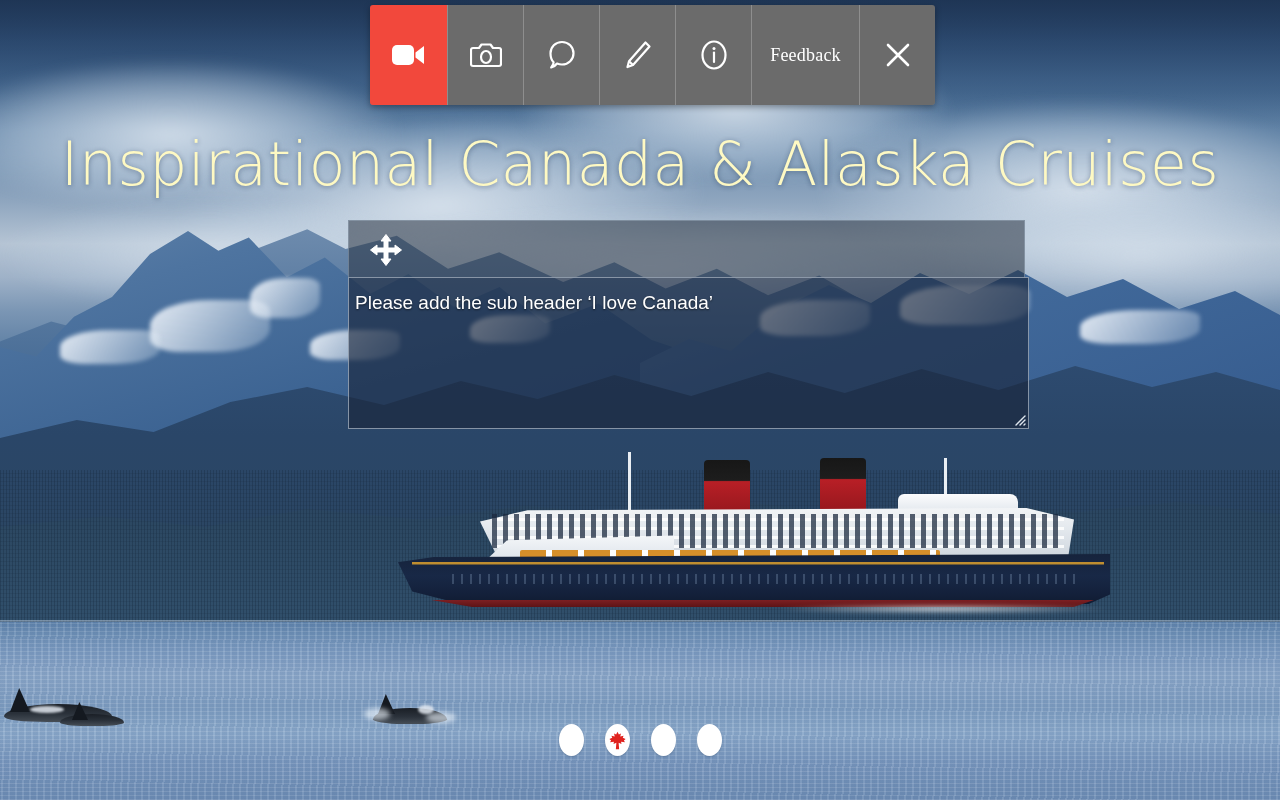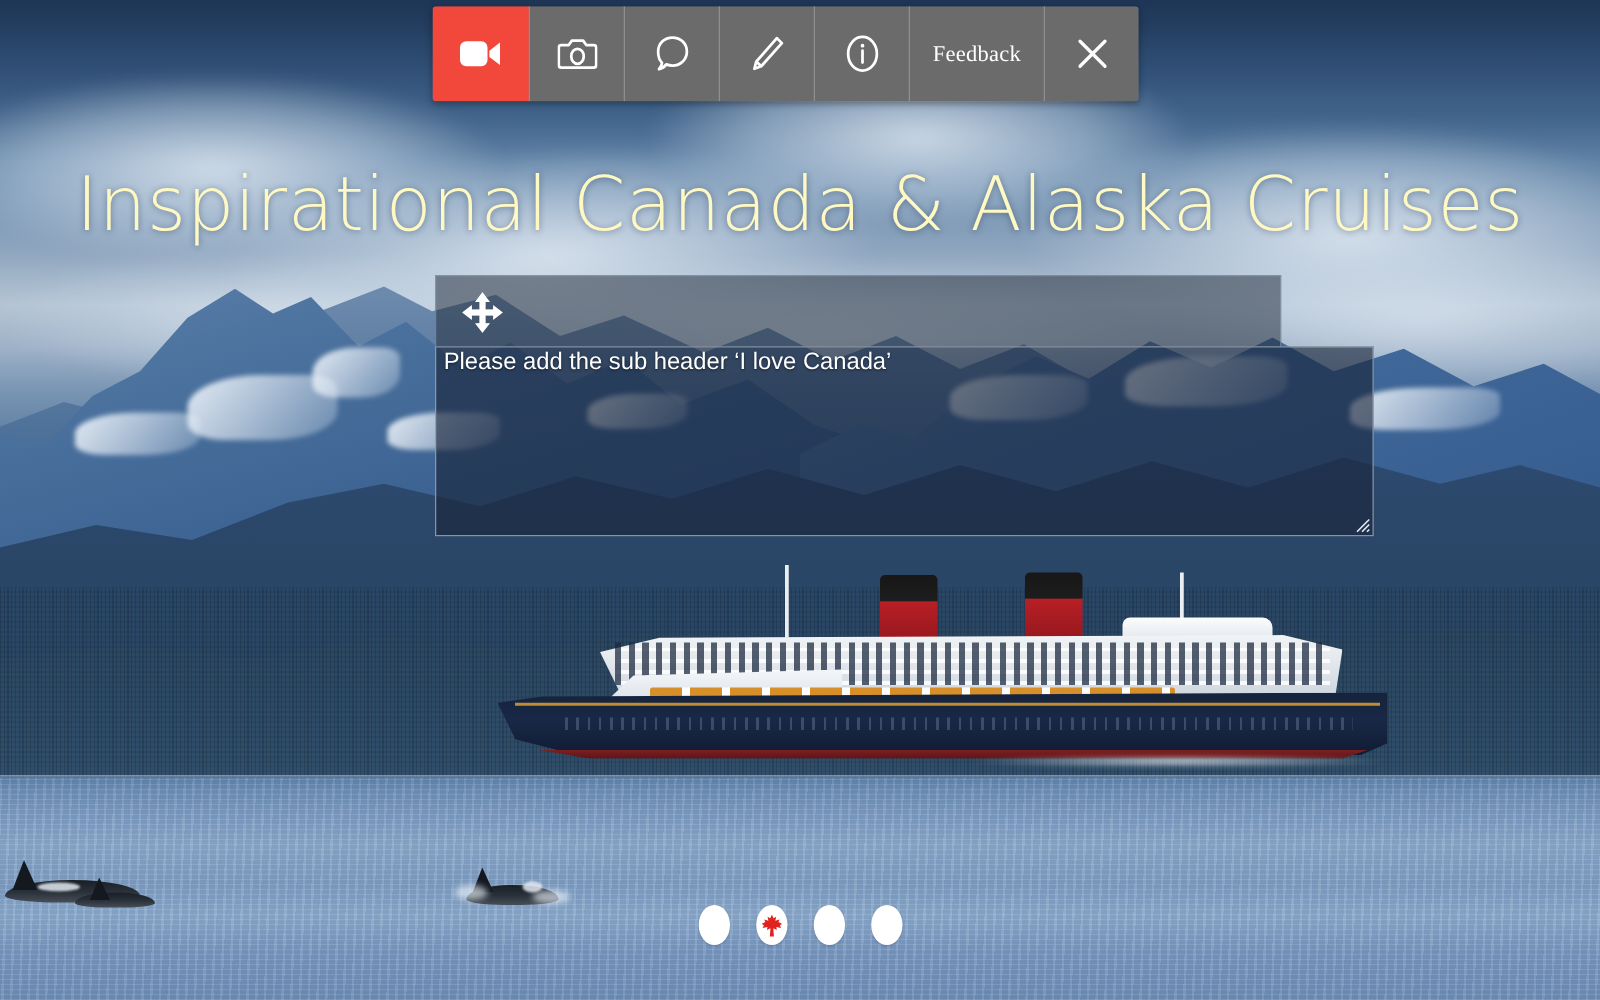--- a/index.html
+++ b/index.html
@@ -240,22 +240,22 @@
     width:25px; height:32px; border-radius:50%;
     background:#ffffff;
     display:flex; align-items:center; justify-content:center;
     box-shadow: 0 1px 2px rgba(30,55,85,0.25);
   }
   .dot.active { background:#ffffff; }
   .maple { width:17px; height:19px; display:block; }
 
   
   .toolbar {
-    position:absolute; left:346px; top:5px;
-    height:76px;
+    position:absolute; left:370px; top:5px;
+    height:100px;
     display:flex;
     align-items:stretch;
     border-radius:3px;
     overflow:hidden;
     box-shadow: 0 2px 6px rgba(0,0,0,0.35);
   }
   .tb-btn {
     background:#6b6b6b;
     border-right:1px solid #8e8e8e;
     display:flex; align-items:center; justify-content:center;
@@ -280,25 +280,25 @@
     background: rgba(34,44,58,0.52);
     border:1px solid rgba(150,165,182,0.55);
     border-bottom:none;
     box-sizing:border-box;
     cursor:move;
     display:flex; align-items:center;
   }
   .move-icon { margin-left:20px; }
   .note-body {
     position:absolute; left:348px; top:277px;
-    width:751px; height:152px;
+    width:681px; height:152px;
     background: rgba(24,36,56,0.62);
     border:1px solid rgba(170,182,196,0.75);
     box-sizing:border-box;
-    padding:0 8px 0 6px;
+    padding:13px 8px 0 6px;
   }
   .note-text {
     margin:0;
     color:#ffffff;
     font-family:"Liberation Sans", sans-serif;
     font-size:19px;
     line-height:24px;
     text-shadow: 0 1px 2px rgba(0,0,0,0.6);
     white-space:pre-wrap;
     outline:none;

